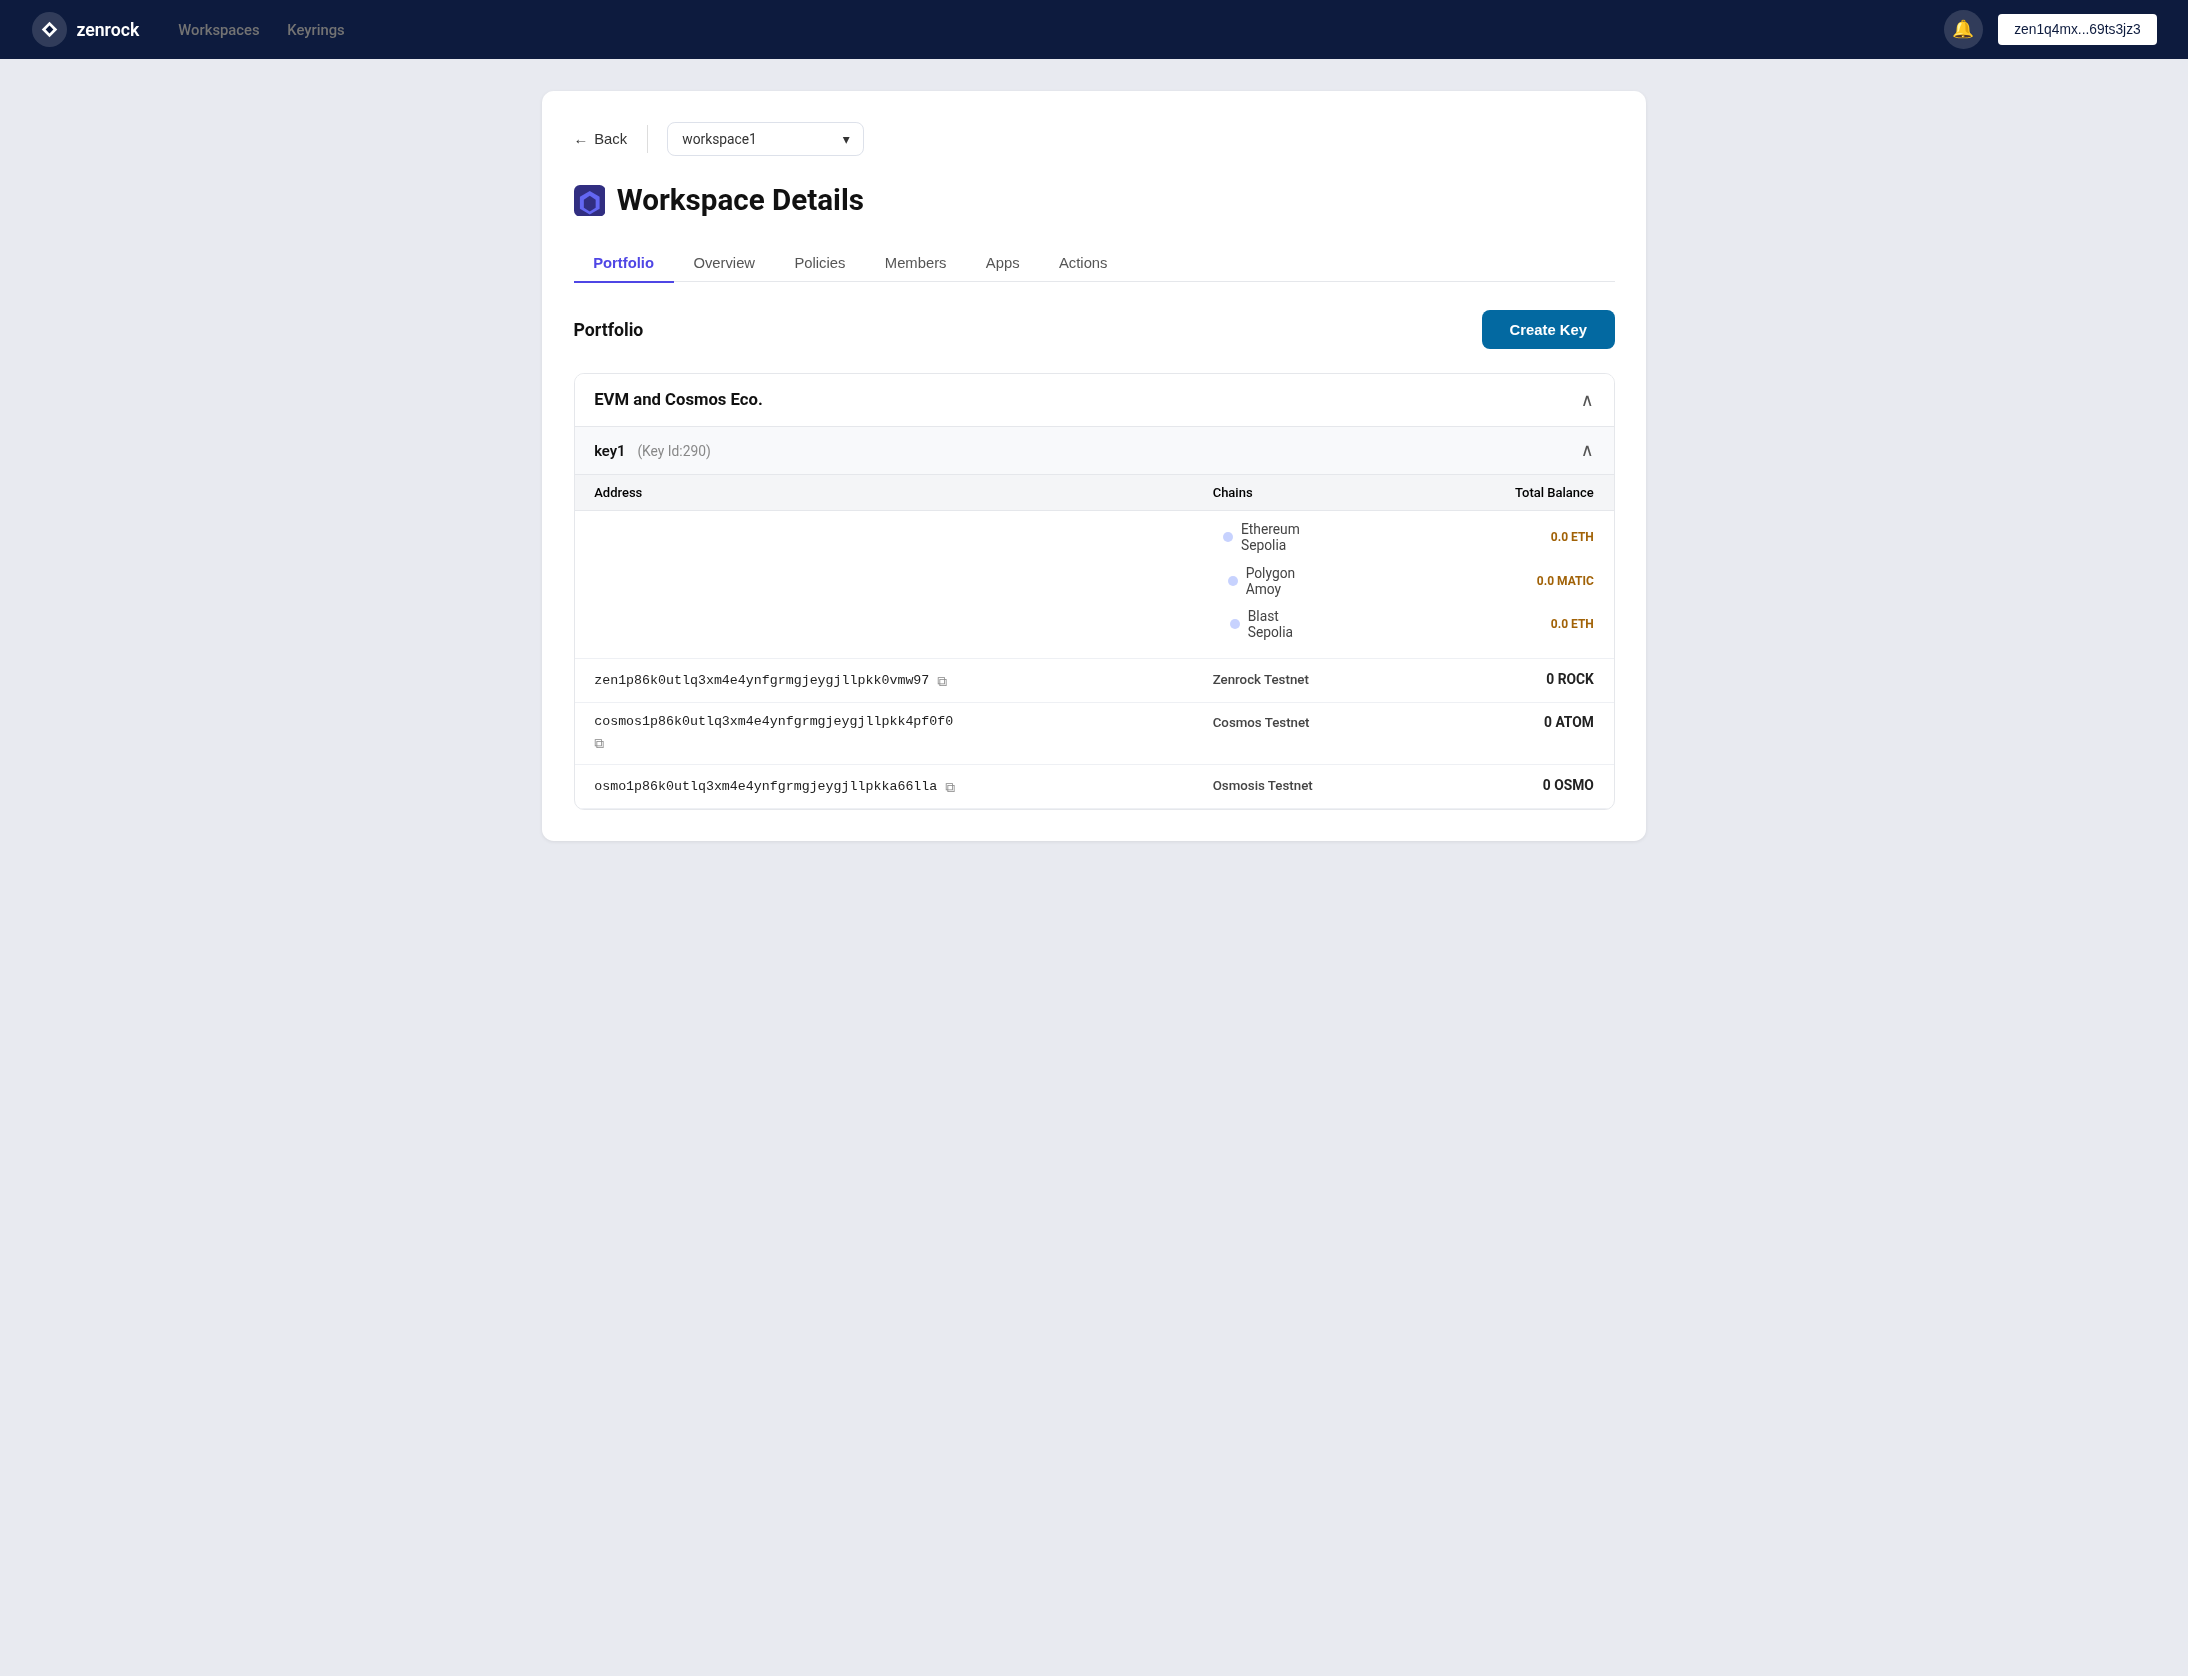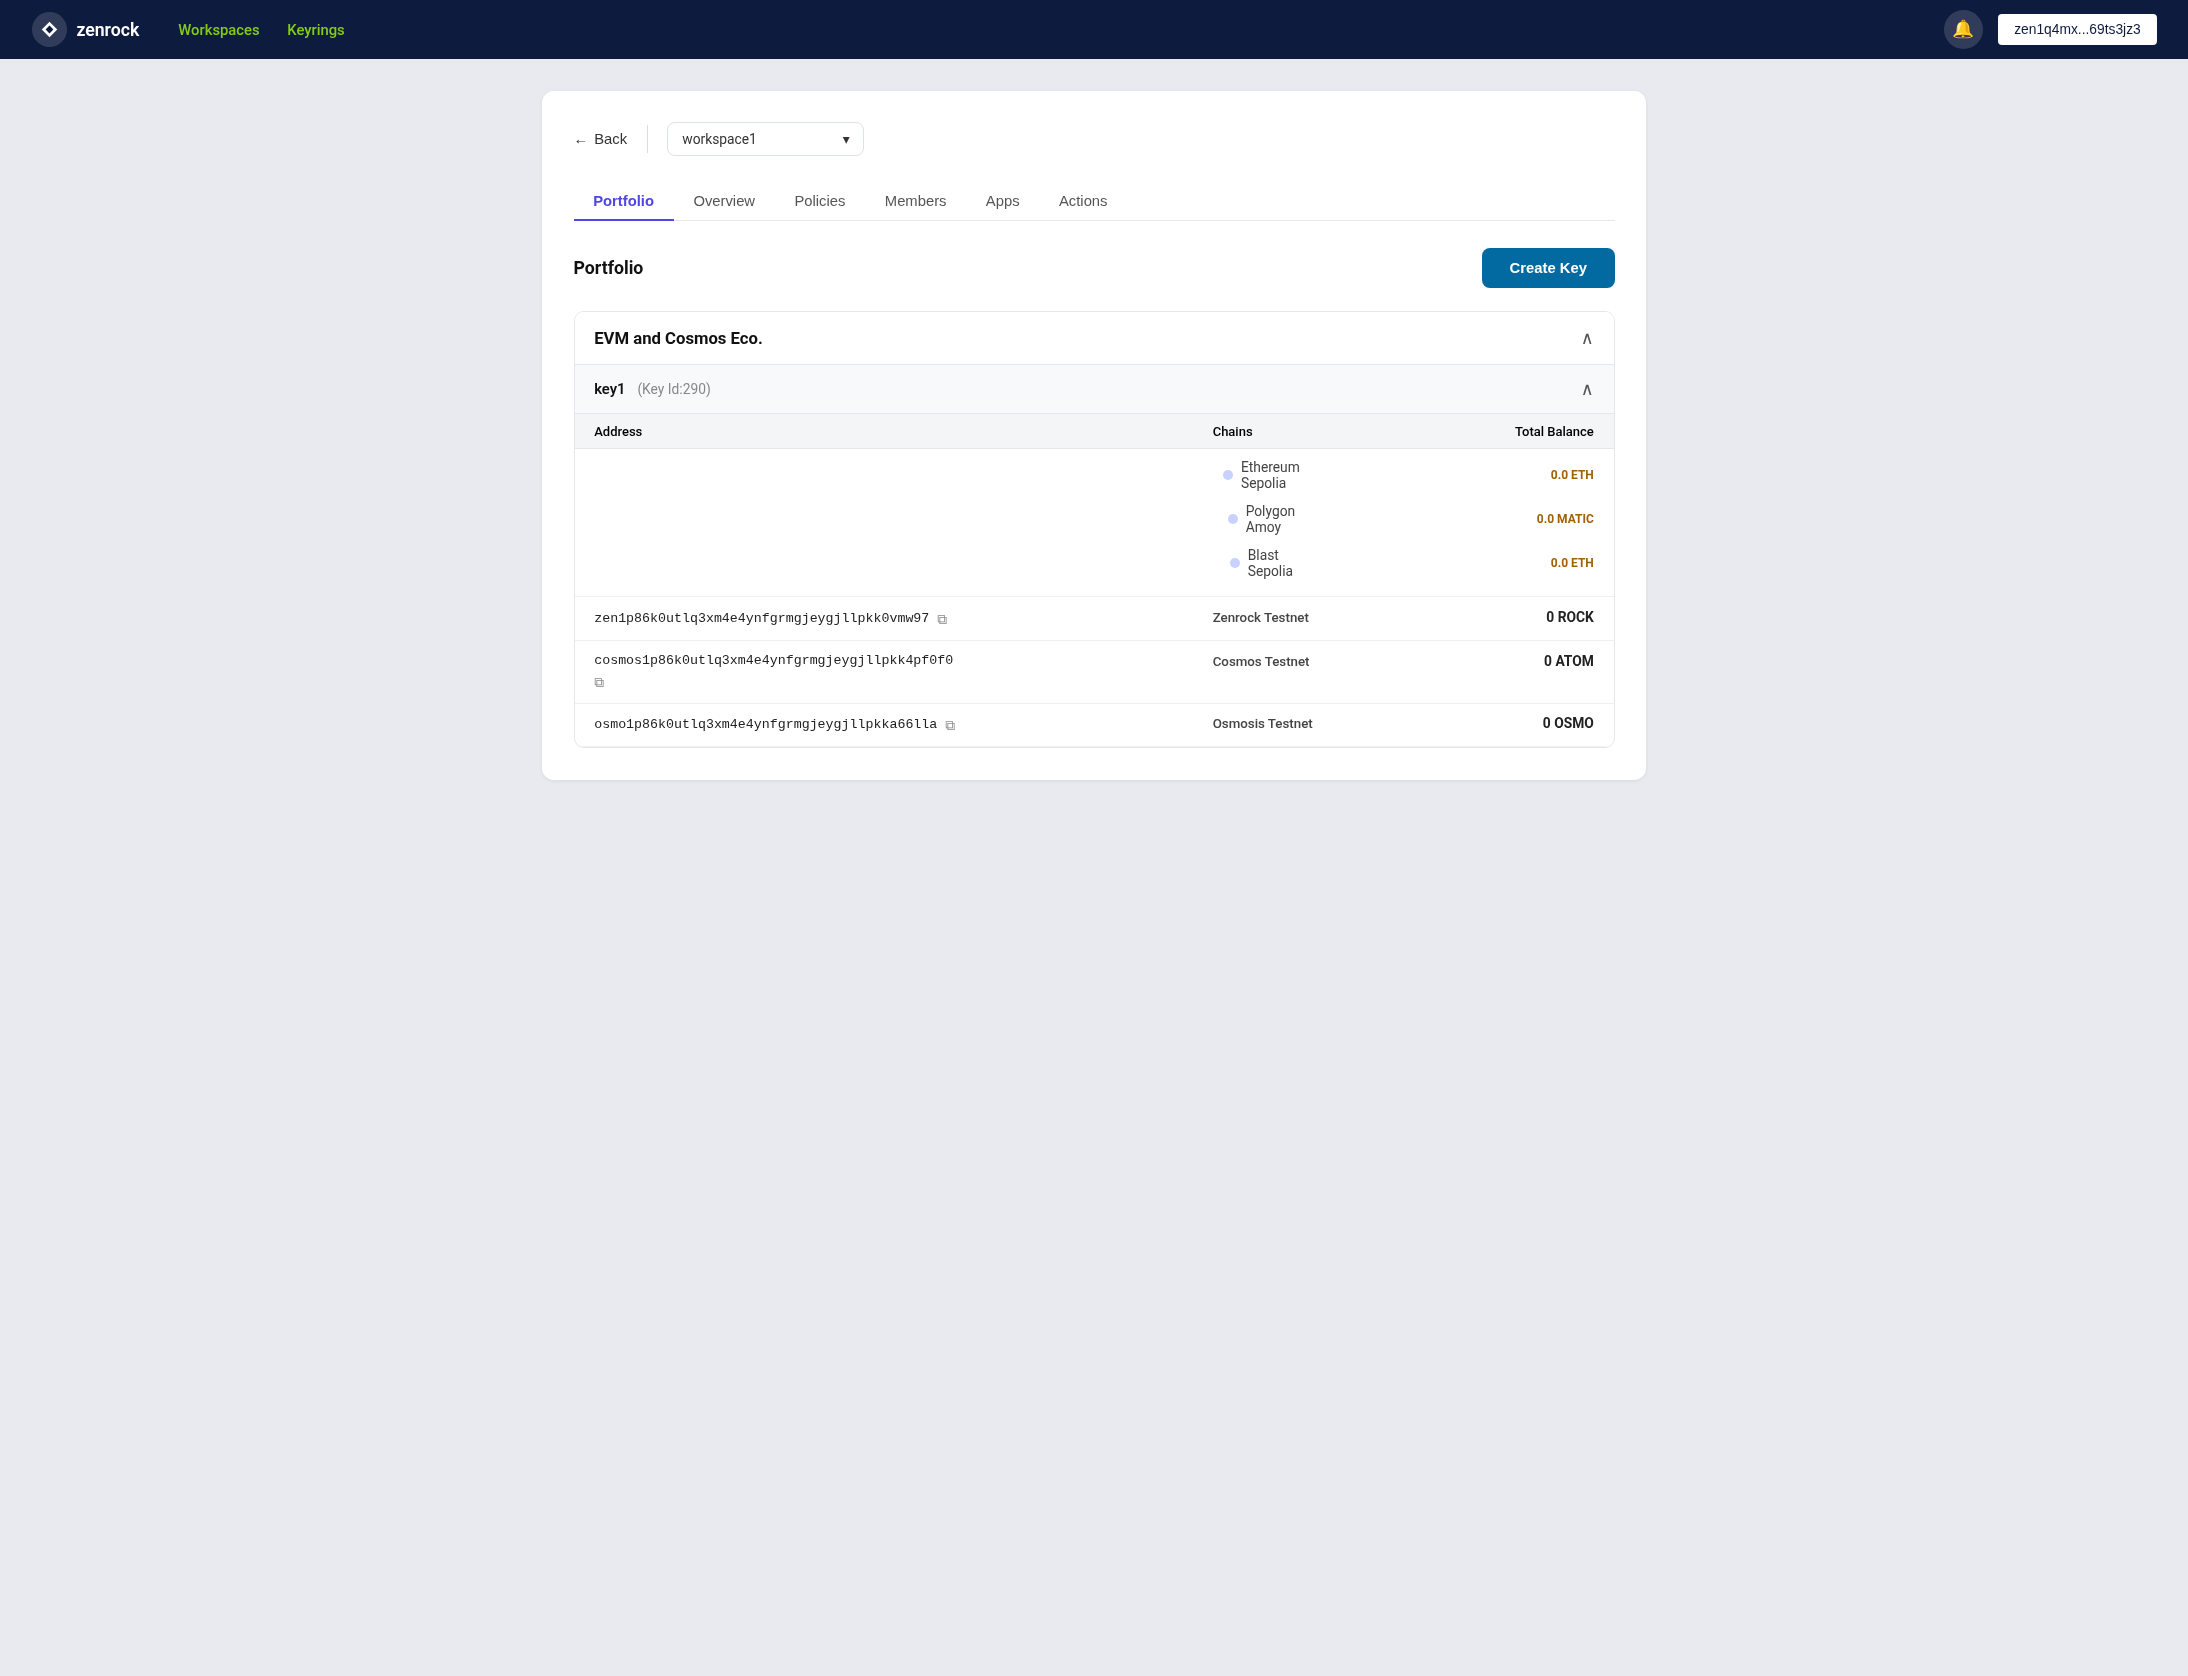--- a/index.html
+++ b/index.html
@@ -33,21 +33,21 @@
     }
     .logo-icon {
       width: 35px;
       height: 35px;
     }
     .nav-links {
       display: flex;
       gap: 27.6px;
     }
     .nav-link {
-      color: #84cc16;
+      color: #737373;
       font-size: 14.8px;
       font-weight: 500;
       cursor: pointer;
       text-decoration: none;
     }
     .navbar-right {
       display: flex;
       align-items: center;
       gap: 15.8px;
     }
@@ -374,20 +374,28 @@
         <span>←</span>
         <span>Back</span>
       </button>
       <div class="divider-v"></div>
       <div class="workspace-select">
         <span>workspace1</span>
         <span>▾</span>
       </div>
     </div>
 
+    <div class="page-title-row">
+      <svg class="page-title-icon" viewBox="0 0 32 32" fill="none">
+        <rect width="32" height="32" rx="6" fill="#312e81"></rect>
+        <polygon points="16,6 26,12 26,24 16,30 6,24 6,12" fill="#6366f1"></polygon>
+        <polygon points="16,11 22,15 22,23 16,27 10,23 10,15" fill="#312e81"></polygon>
+      </svg>
+      <h1 class="page-title">Workspace Details</h1>
+    </div>
 
     <div class="tabs">
       <button class="tab active">Portfolio</button>
       <button class="tab">Overview</button>
       <button class="tab">Policies</button>
       <button class="tab">Members</button>
       <button class="tab">Apps</button>
       <button class="tab">Actions</button>
     </div>
 

